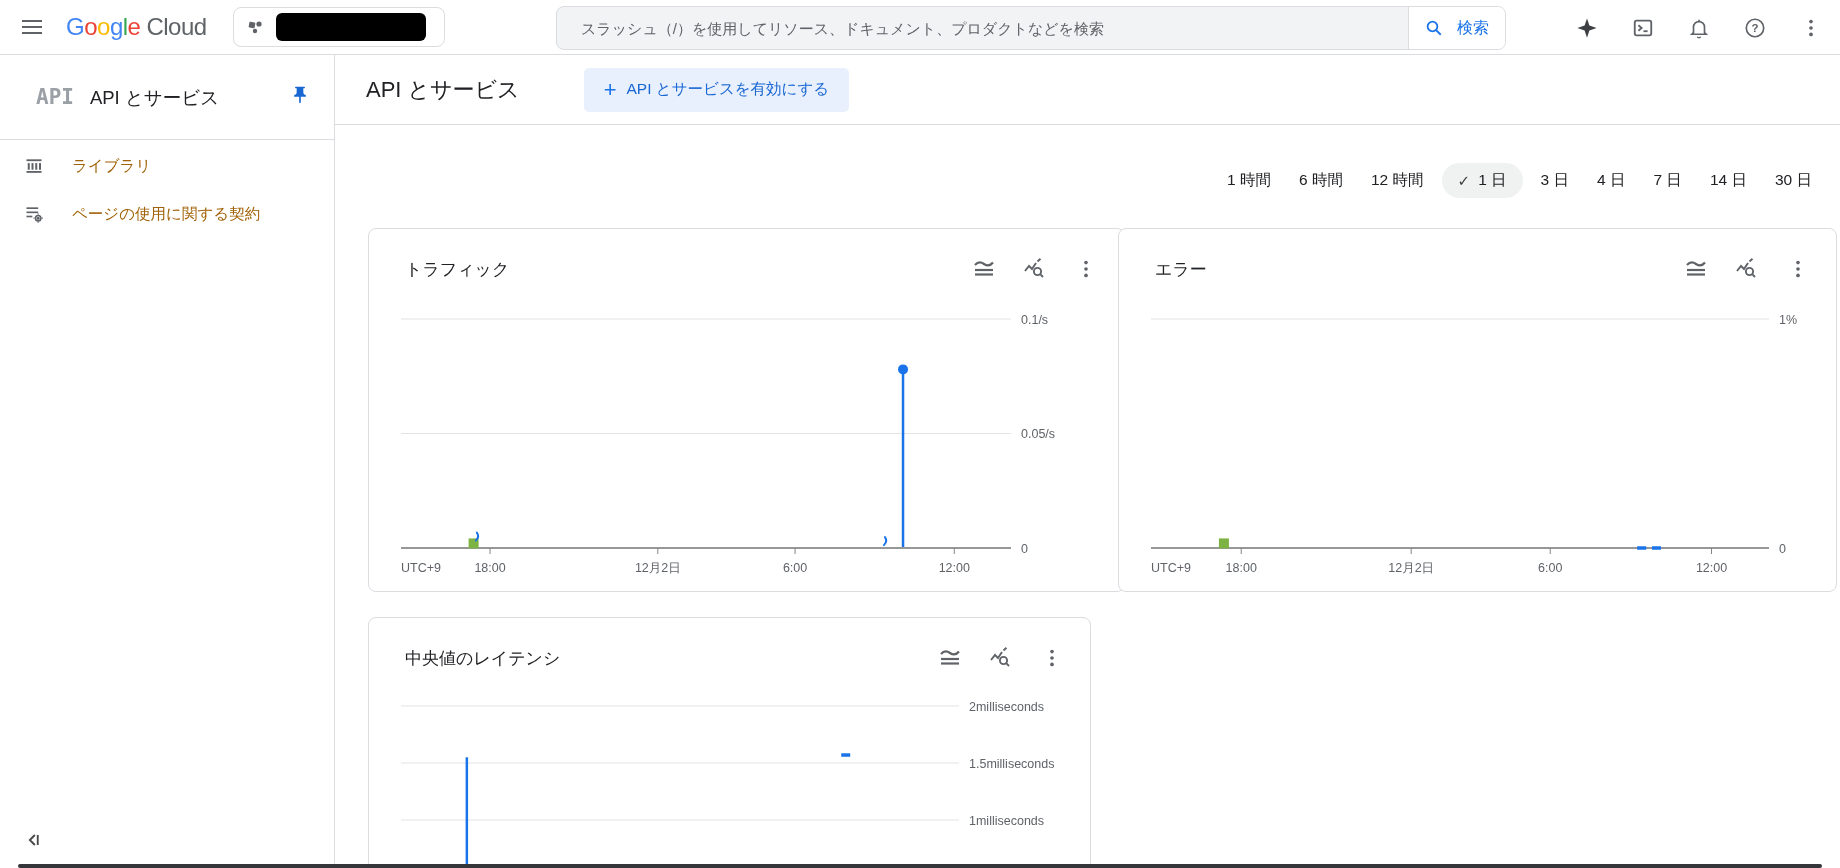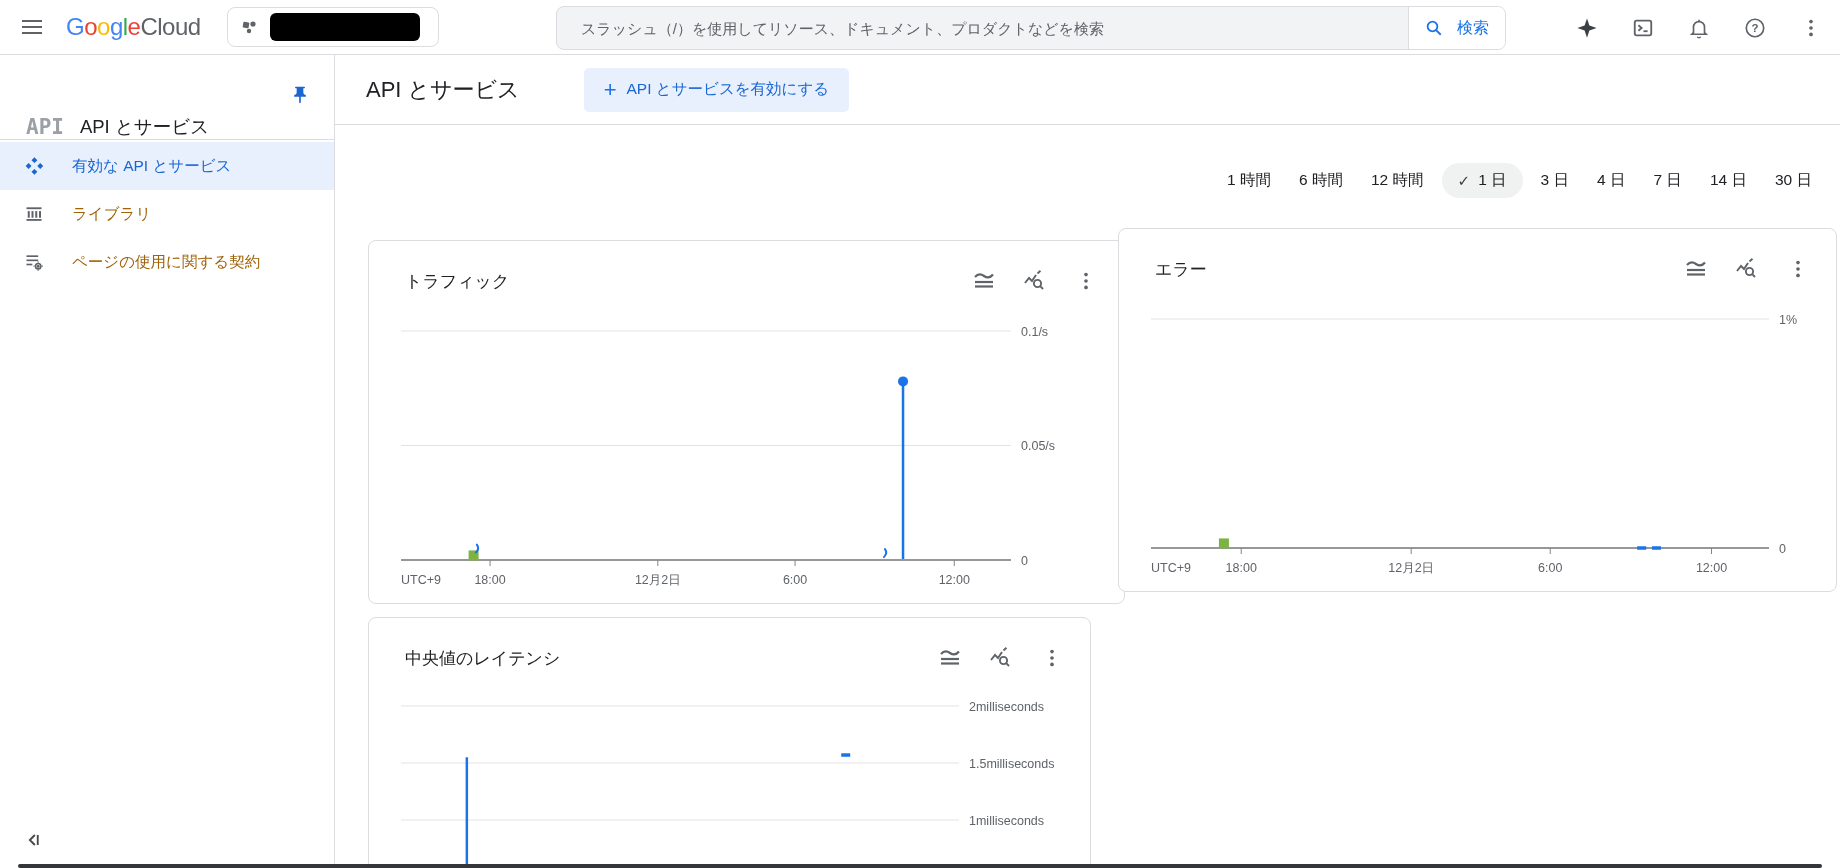--- a/index.html
+++ b/index.html
@@ -7,40 +7,40 @@
     font-family:"Liberation Sans","DejaVu Sans",sans-serif; color:#202124; }
   .page { position:relative; width:1840px; height:868px; }
 
   
   .topbar { position:absolute; top:0; left:0; width:100%; height:55px; background:#fff;
     border-bottom:1px solid #dadce0; display:flex; align-items:center; z-index:10; }
   .hamburger { margin-left:18px; width:28px; height:28px; display:flex; align-items:center;
     justify-content:center; cursor:pointer; }
   .logo { display:flex; align-items:baseline; margin-left:20px; font-size:24px; letter-spacing:-0.5px; cursor:pointer; }
   .logo .word { font-weight:500; }
-  .logo .cloud { color:#5f6368; font-weight:400; }
+  .logo .cloud { color:#5f6368; margin-left:6px; font-weight:400; }
   .proj-btn { margin-left:26px; height:40px; min-width:212px; border:1px solid #dadce0; border-radius:8px;
     display:flex; align-items:center; padding:0 12px; cursor:pointer; background:#fff; }
   .redacted { width:150px; height:28px; background:#000; border-radius:6px; margin-left:10px; }
   .searchbox { position:absolute; left:556px; top:6px; width:950px; height:44px;
     border:1px solid #dadce0; border-radius:8px; display:flex; overflow:hidden; background:#f1f3f4; }
   .searchbox input { flex:1; border:none; outline:none; background:transparent; padding:0 24px;
     font-size:15px; color:#202124; font-family:inherit; }
   .searchbox input::placeholder { color:#5f6368; opacity:1; }
   .search-btn { width:97px; background:#fff; border:none; border-left:1px solid #dadce0;
     display:flex; align-items:center; justify-content:center; gap:14px; cursor:pointer;
     color:#1a73e8; font-size:16px; font-family:inherit; }
   .top-icons { position:absolute; right:16px; top:0; height:55px; display:flex; align-items:center; gap:30px; }
   .tico { width:26px; height:26px; display:flex; align-items:center; justify-content:center;
     cursor:pointer; color:#5f6368; }
 
   
   .sidebar { position:absolute; top:55px; left:0; width:335px; bottom:0; background:#fff;
     border-right:1px solid #dadce0; z-index:5; }
-  .sb-head { height:85px; display:flex; align-items:flex-end; padding-left:26px;
+  .sb-head { height:85px; display:flex; align-items:center; padding-left:36px;
     border-bottom:1px solid #dadce0; position:relative; }
   .api-glyph { font-family:"DejaVu Sans Mono",monospace; font-weight:bold; font-size:21px;
     color:#9aa0a6; letter-spacing:0px; }
   .sb-title { font-size:18.5px; color:#202124; margin-left:16px; }
   .pin-btn { position:absolute; right:24px; top:30px; cursor:pointer; }
   .sb-menu { padding-top:2px; }
   .sb-item { height:48px; display:flex; align-items:center; padding-left:22px; cursor:pointer;
     font-size:15.5px; color:#a16207; }
   .sb-item .sb-ico { width:24px; height:24px; margin-right:26px; display:flex; align-items:center;
     justify-content:center; color:#5f6368; flex-shrink:0; }
@@ -60,21 +60,21 @@
   .enable-btn .plus { font-size:22px; font-weight:400; line-height:1; color:#1a73e8; }
 
   .time-row { position:absolute; top:108px; right:18px; display:flex; align-items:center; gap:8px; }
   .tr-item { border:none; background:transparent; font-family:inherit; font-size:15.5px;
     color:#202124; padding:7px 10px; cursor:pointer; display:inline-flex; align-items:center; gap:8px; }
   .tr-item.sel { background:#f0f1f1; border-radius:18px; padding:7px 16px; }
   .tr-item .chk { font-size:15px; color:#3c4043; }
 
   
   .card { position:absolute; background:#fff; border:1px solid #dadce0; border-radius:8px; }
-  .card-traffic { left:33px; top:173px; width:757px; height:364px;margin-top:12px; }
+  .card-traffic { left:33px; top:173px; width:757px; height:364px; }
   .card-errors  { left:783px; top:173px; width:719px; height:364px; }
   .card-latency { left:33px; top:562px; width:723px; height:364px; }
   .card-head { position:absolute; top:28px; left:36px; right:26px; display:flex; align-items:center; }
   .card-title { font-size:17px; color:#202124; font-weight:400; }
   .card-icons { margin-left:auto; display:flex; align-items:center; gap:27px; }
   .cico { width:24px; height:24px; display:flex; align-items:center; justify-content:center;
     cursor:pointer; color:#5f6368; }
   .chart { position:absolute; left:32px; top:72px; overflow:visible; }
   .chart text { font-size:12.5px; fill:#5f6368; }
 
@@ -160,31 +160,20 @@
     <div class="sb-head">
       <span class="api-glyph">API</span>
       <span class="sb-title">API とサービス</span>
       <span class="pin-btn">
         <svg width="20" height="20" viewBox="0 0 24 24">
             <path fill="#1967d2" d="M16 9V4h1c.55 0 1-.45 1-1s-.45-1-1-1H7c-.55 0-1 .45-1 1s.45 1 1 1h1v5c0 1.66-1.34 3-3 3v2h5.97v7l1 1 1-1v-7H19v-2c-1.66 0-3-1.34-3-3z"></path>
           </svg>
       </span>
     </div>
     <div class="sb-menu">
-      <div class="sb-item active">
-        <span class="sb-ico">
-          <svg width="20" height="20" viewBox="0 0 24 24" fill="currentColor">
-            <rect x="10" y="2.5" width="5" height="5" transform="rotate(45 12.5 5)"></rect>
-            <rect x="10" y="16.5" width="5" height="5" transform="rotate(45 12.5 19)"></rect>
-            <rect x="3" y="9.5" width="5" height="5" transform="rotate(45 5.5 12)"></rect>
-            <rect x="17" y="9.5" width="5" height="5" transform="rotate(45 19.5 12)"></rect>
-          </svg>
-        </span>
-        <span>有効な API とサービス</span>
-      </div>
       <div class="sb-item">
         <span class="sb-ico">
           <svg width="20" height="20" viewBox="0 0 24 24" fill="currentColor">
             <rect x="3" y="4" width="18" height="2.2"></rect>
             <rect x="4.5" y="8.5" width="2.4" height="8"></rect>
             <rect x="9" y="8.5" width="2.4" height="8"></rect>
             <rect x="13.5" y="8.5" width="2.4" height="8"></rect>
             <rect x="18" y="8.5" width="2.4" height="8"></rect>
             <rect x="3" y="18" width="18" height="2.2"></rect>
           </svg>

